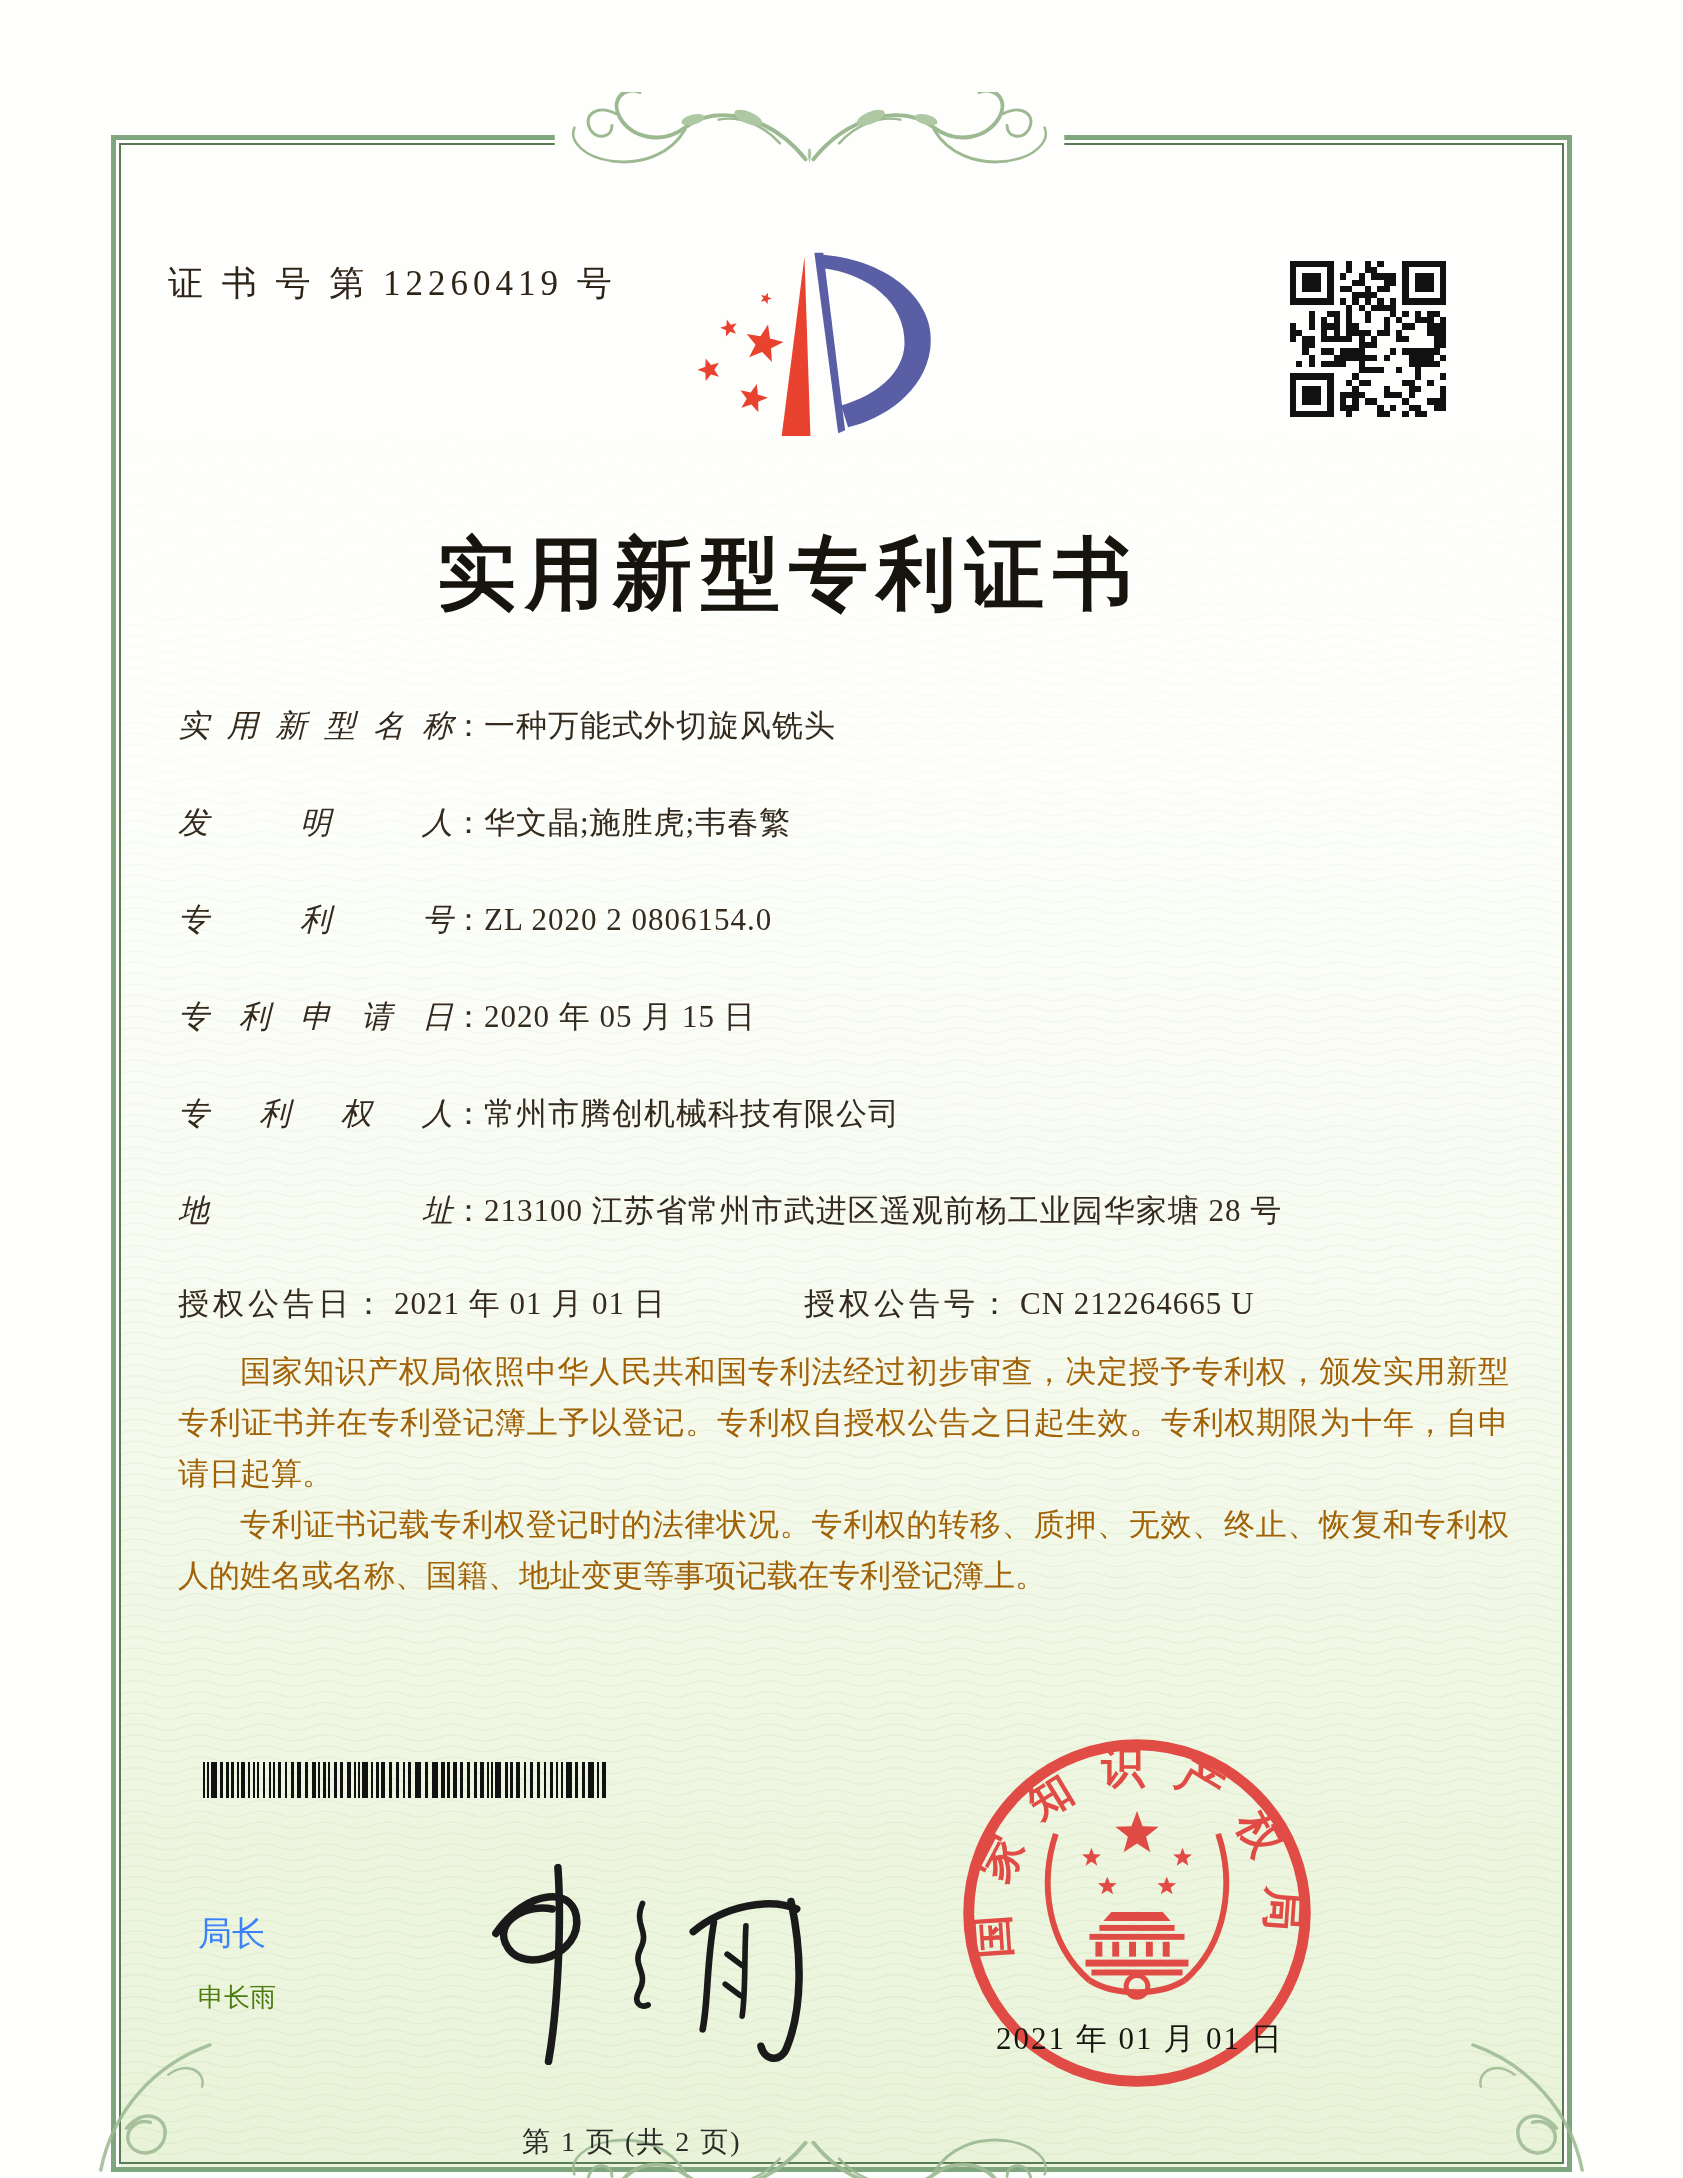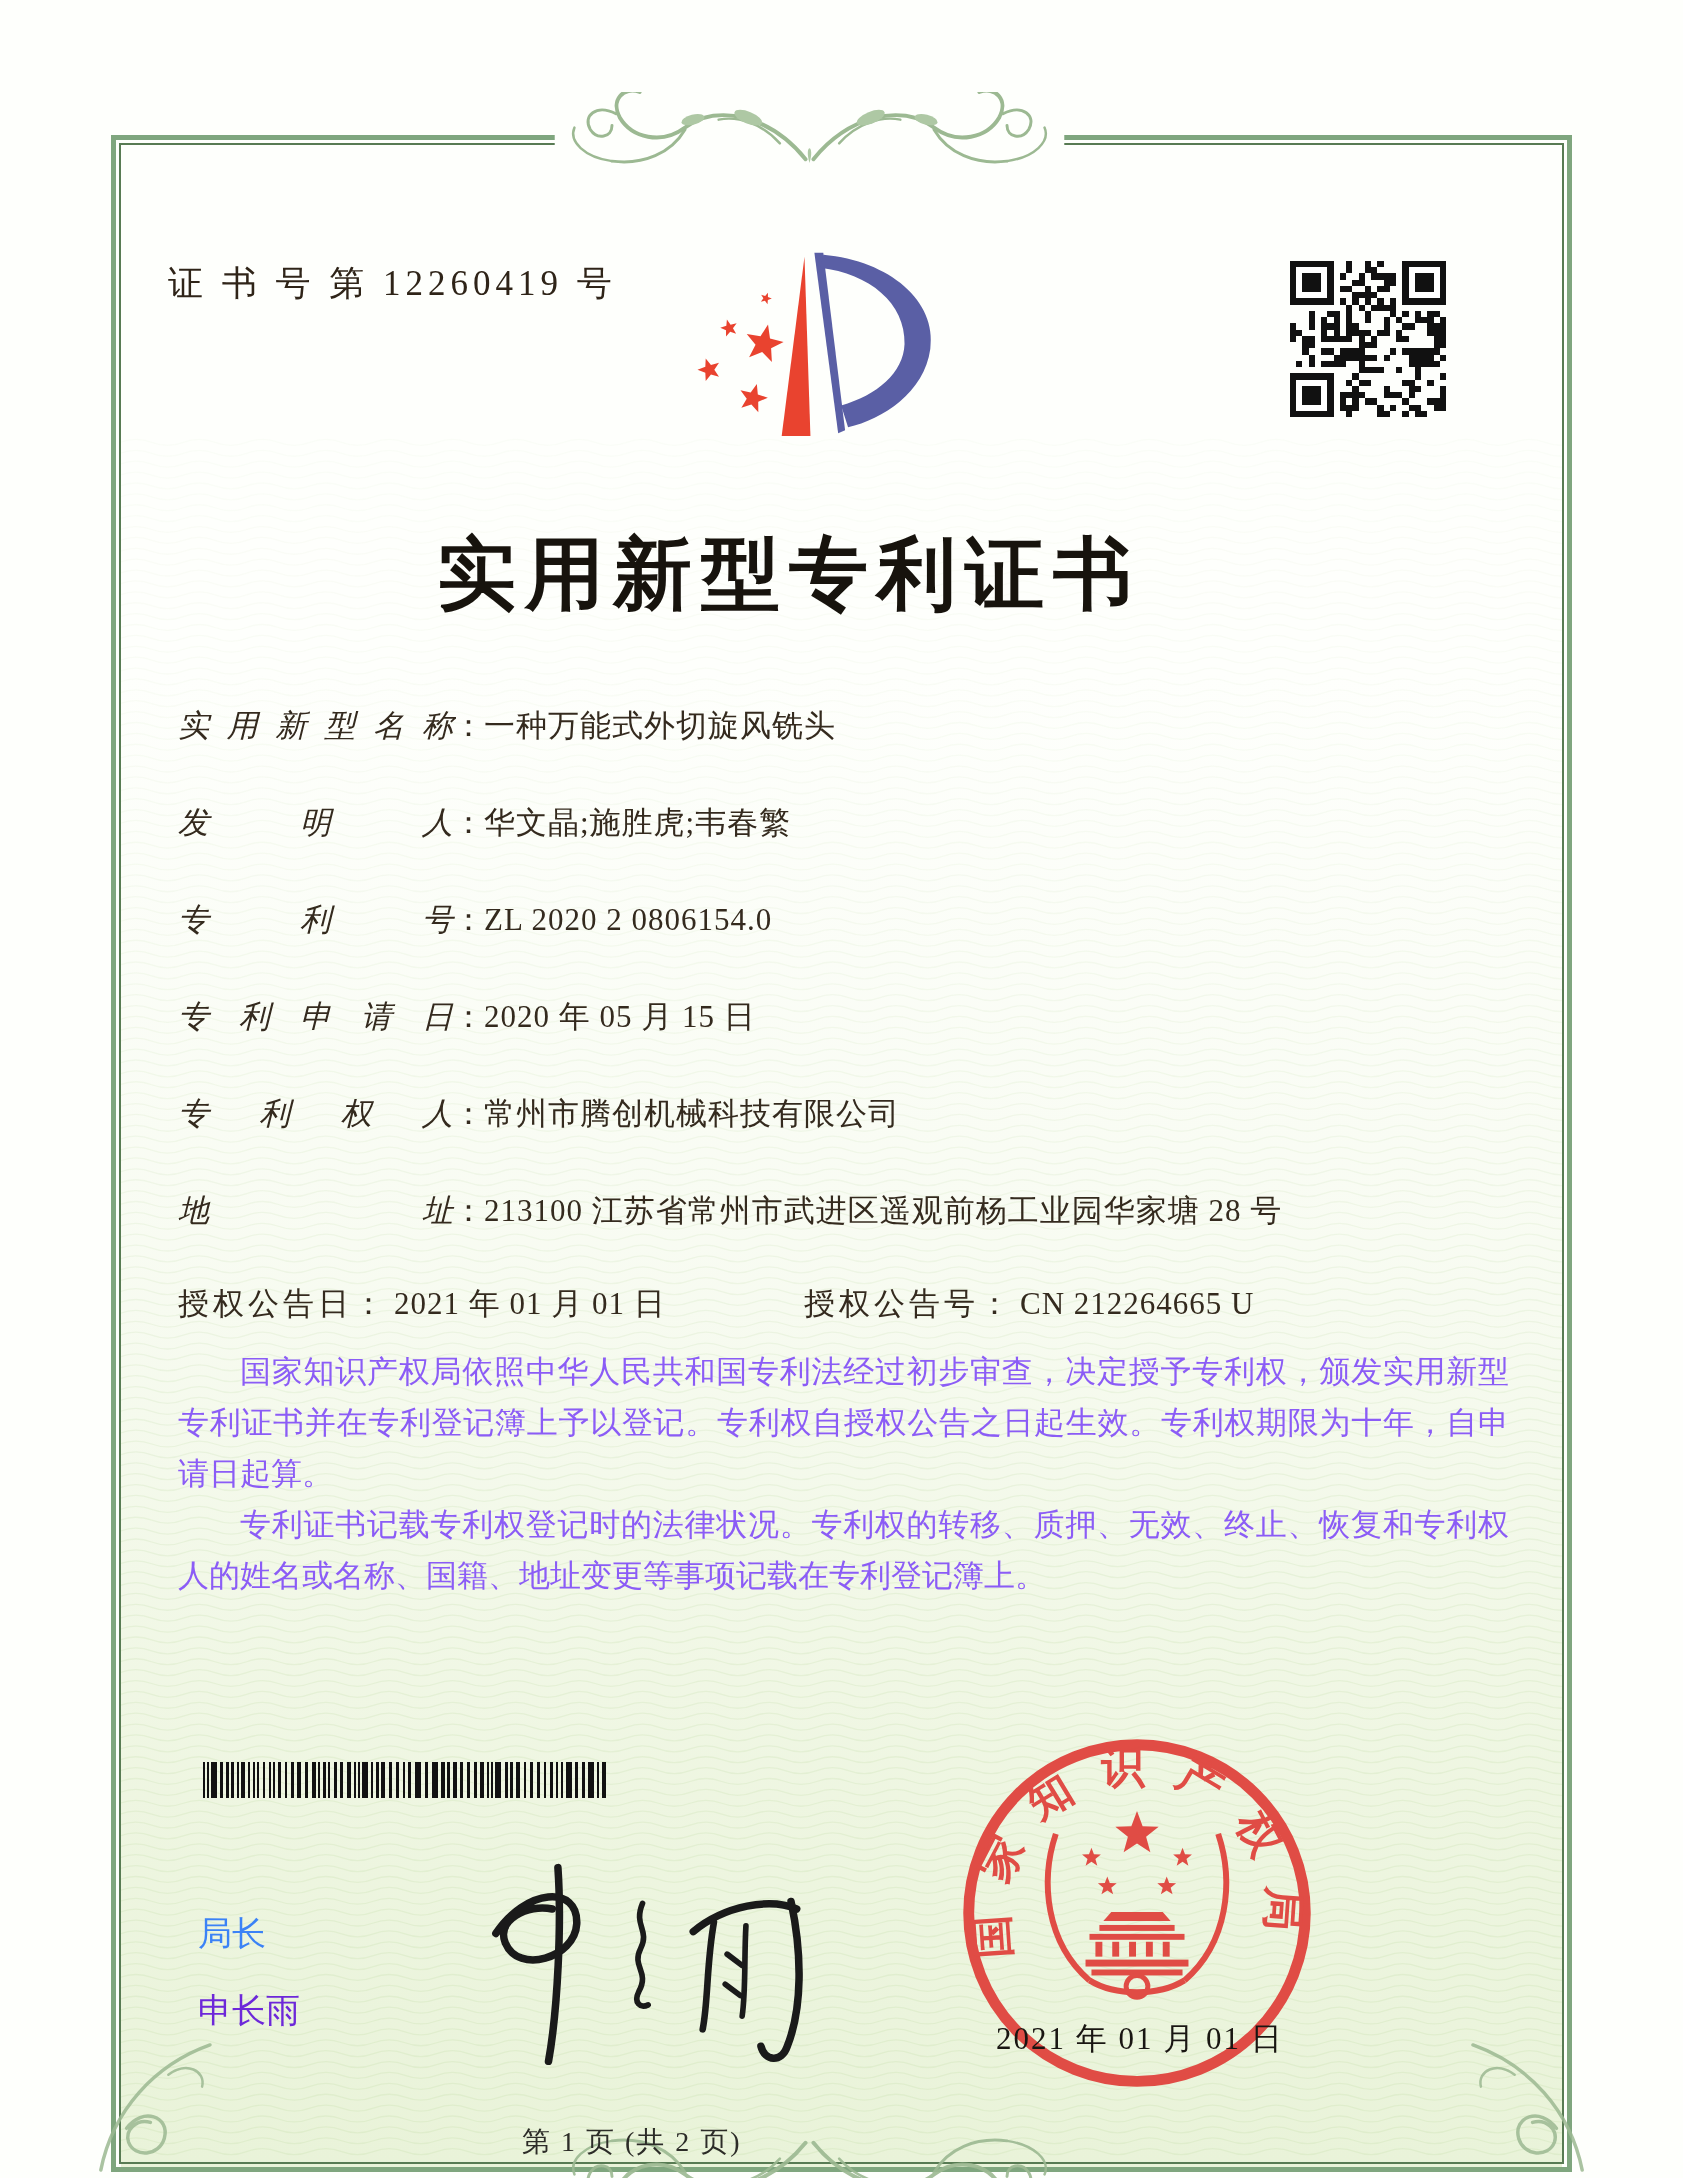--- a/index.html
+++ b/index.html
@@ -35,26 +35,26 @@
   .field{left:178px;font-size:31px;z-index:4;white-space:nowrap;color:#342a1e;}
   .flabel{display:inline-block;width:275px;text-align:justify;text-align-last:justify;font-style:italic;}
   .fcolon{display:inline-block;}
   .fvalue{letter-spacing:1px;}
   .grant-left{left:178px;top:1283px;}
   .grant-right{left:804px;top:1283px;}
   .grant .glabel{letter-spacing:4px;}
   .grant .gvalue{margin-left:10px;letter-spacing:1px;}
   .paras{
     left:178px;top:1346px;width:1331px;font-size:31px;line-height:51px;
-    text-align:justify;color:#8b5cf6;z-index:4;
+    text-align:justify;color:#a16207;z-index:4;
   }
   .paras p{margin:0;text-indent:2em;}
   #barcode{left:203px;top:1762px;z-index:4;}
   .sig-title{left:198px;top:1911px;font-family:"Liberation Sans","DejaVu Sans",sans-serif;font-size:34px;color:#3b82f6;z-index:5;}
-  .sig-name{left:198px;top:1980px;font-family:"Liberation Sans","DejaVu Sans",sans-serif;font-size:34px;color:#6d28d9;z-index:5;margin-top:8px;}
+  .sig-name{left:198px;top:1980px;font-family:"Liberation Sans","DejaVu Sans",sans-serif;font-size:26px;color:#4d7c0f;z-index:5;}
   #signature{left:447px;top:1843px;z-index:5;}
   #seal{left:939px;top:1723px;z-index:5;opacity:.93;}
   .seal-date{left:996px;top:2018px;font-size:31px;letter-spacing:2px;color:#191612;z-index:6;white-space:nowrap;}
   .footer{left:522px;top:2123px;width:416px;text-align:left;font-size:28px;letter-spacing:2px;color:#2c2c28;z-index:4;}
   svg{display:block;}
 </style>
 </head>
 <body>
 
 <div class="page">

